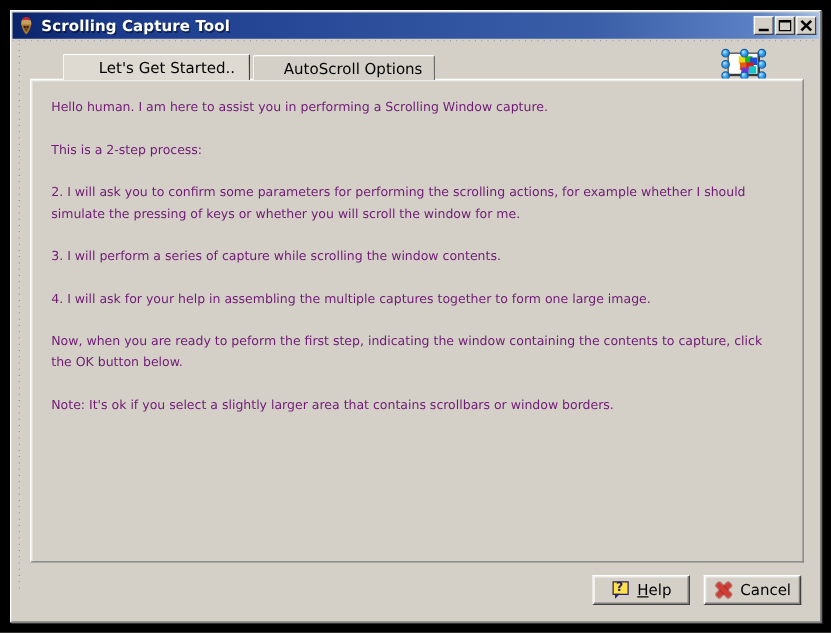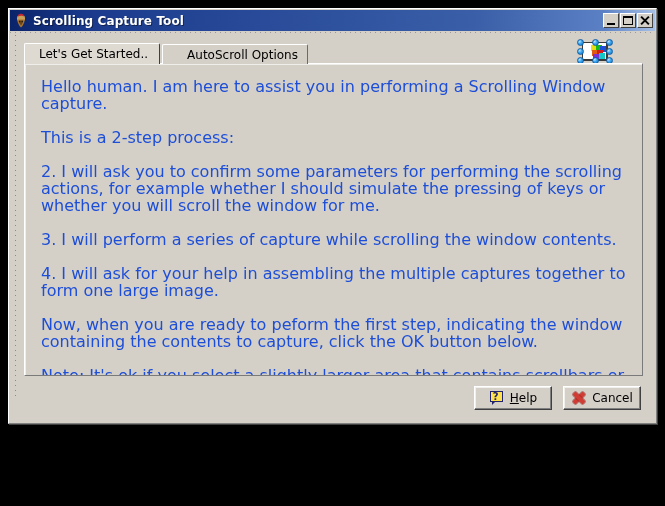--- a/index.html
+++ b/index.html
@@ -8,21 +8,21 @@
     width: 665px; height: 506px;
     background: #000000;
     overflow: hidden;
     font-family: "DejaVu Sans", "Liberation Sans", sans-serif;
   }
 
   
   #window {
     position: absolute;
     left: 8px; top: 8px;
-    width: 649px; height: 416px;
+    width: 649px; height: 490px;
     background: #d4d0c8;
     border: 1px solid #ffffff;
     border-right-color: #808080;
     border-bottom-color: #808080;
     box-shadow: 1px 1px 0 #404040;
   }
 
   
   #titlebar {
     position: relative;
@@ -124,24 +124,25 @@
     border-bottom: none;
     border-radius: 2px 2px 0 0;
     position: relative;
     white-space: nowrap;
   }
   .tab.active {
     height: 21px;
     background: #dedad2;
     z-index: 3;
     margin-right: 2px;
-    padding: 0 11px 0 14px;
+    padding: 0 11px 0 28px;
     border-top-color: #ffffff;
     border-left-color: #ffffff;
     border-right-color: #404040;
+    margin-left: 26px;
   }
   .tab.inactive {
     background: #d4d0c8;
     margin-bottom: 0;
     border-right-color: #6b6b6b;
     z-index: 1;
     padding-left: 24px;
   }
 
   
@@ -174,23 +175,23 @@
     left: 14px; top: 28px; right: 12px; bottom: 46px;
     background: #d4d0c8;
     border: 1px solid #ffffff;
     border-right-color: #7a7a7a;
     border-bottom-color: #7a7a7a;
     box-shadow: inset 1px 1px 0 #efeeea;
     overflow: hidden;
   }
   #panel-inner { padding: 14px 16px 0 16px; }
   .para {
-    font-size: 16px;
+    font-size: 10px;
     line-height: 17px;
-    color: #1d4ed8;
+    color: #701a75;
     margin: 0 0 17px 0;
     max-width: 600px;
   }
   .para:last-child { margin-bottom: 0; }
 
   
   #buttonrow {
     position: absolute;
     right: 14px; bottom: 12px;
     display: flex;

